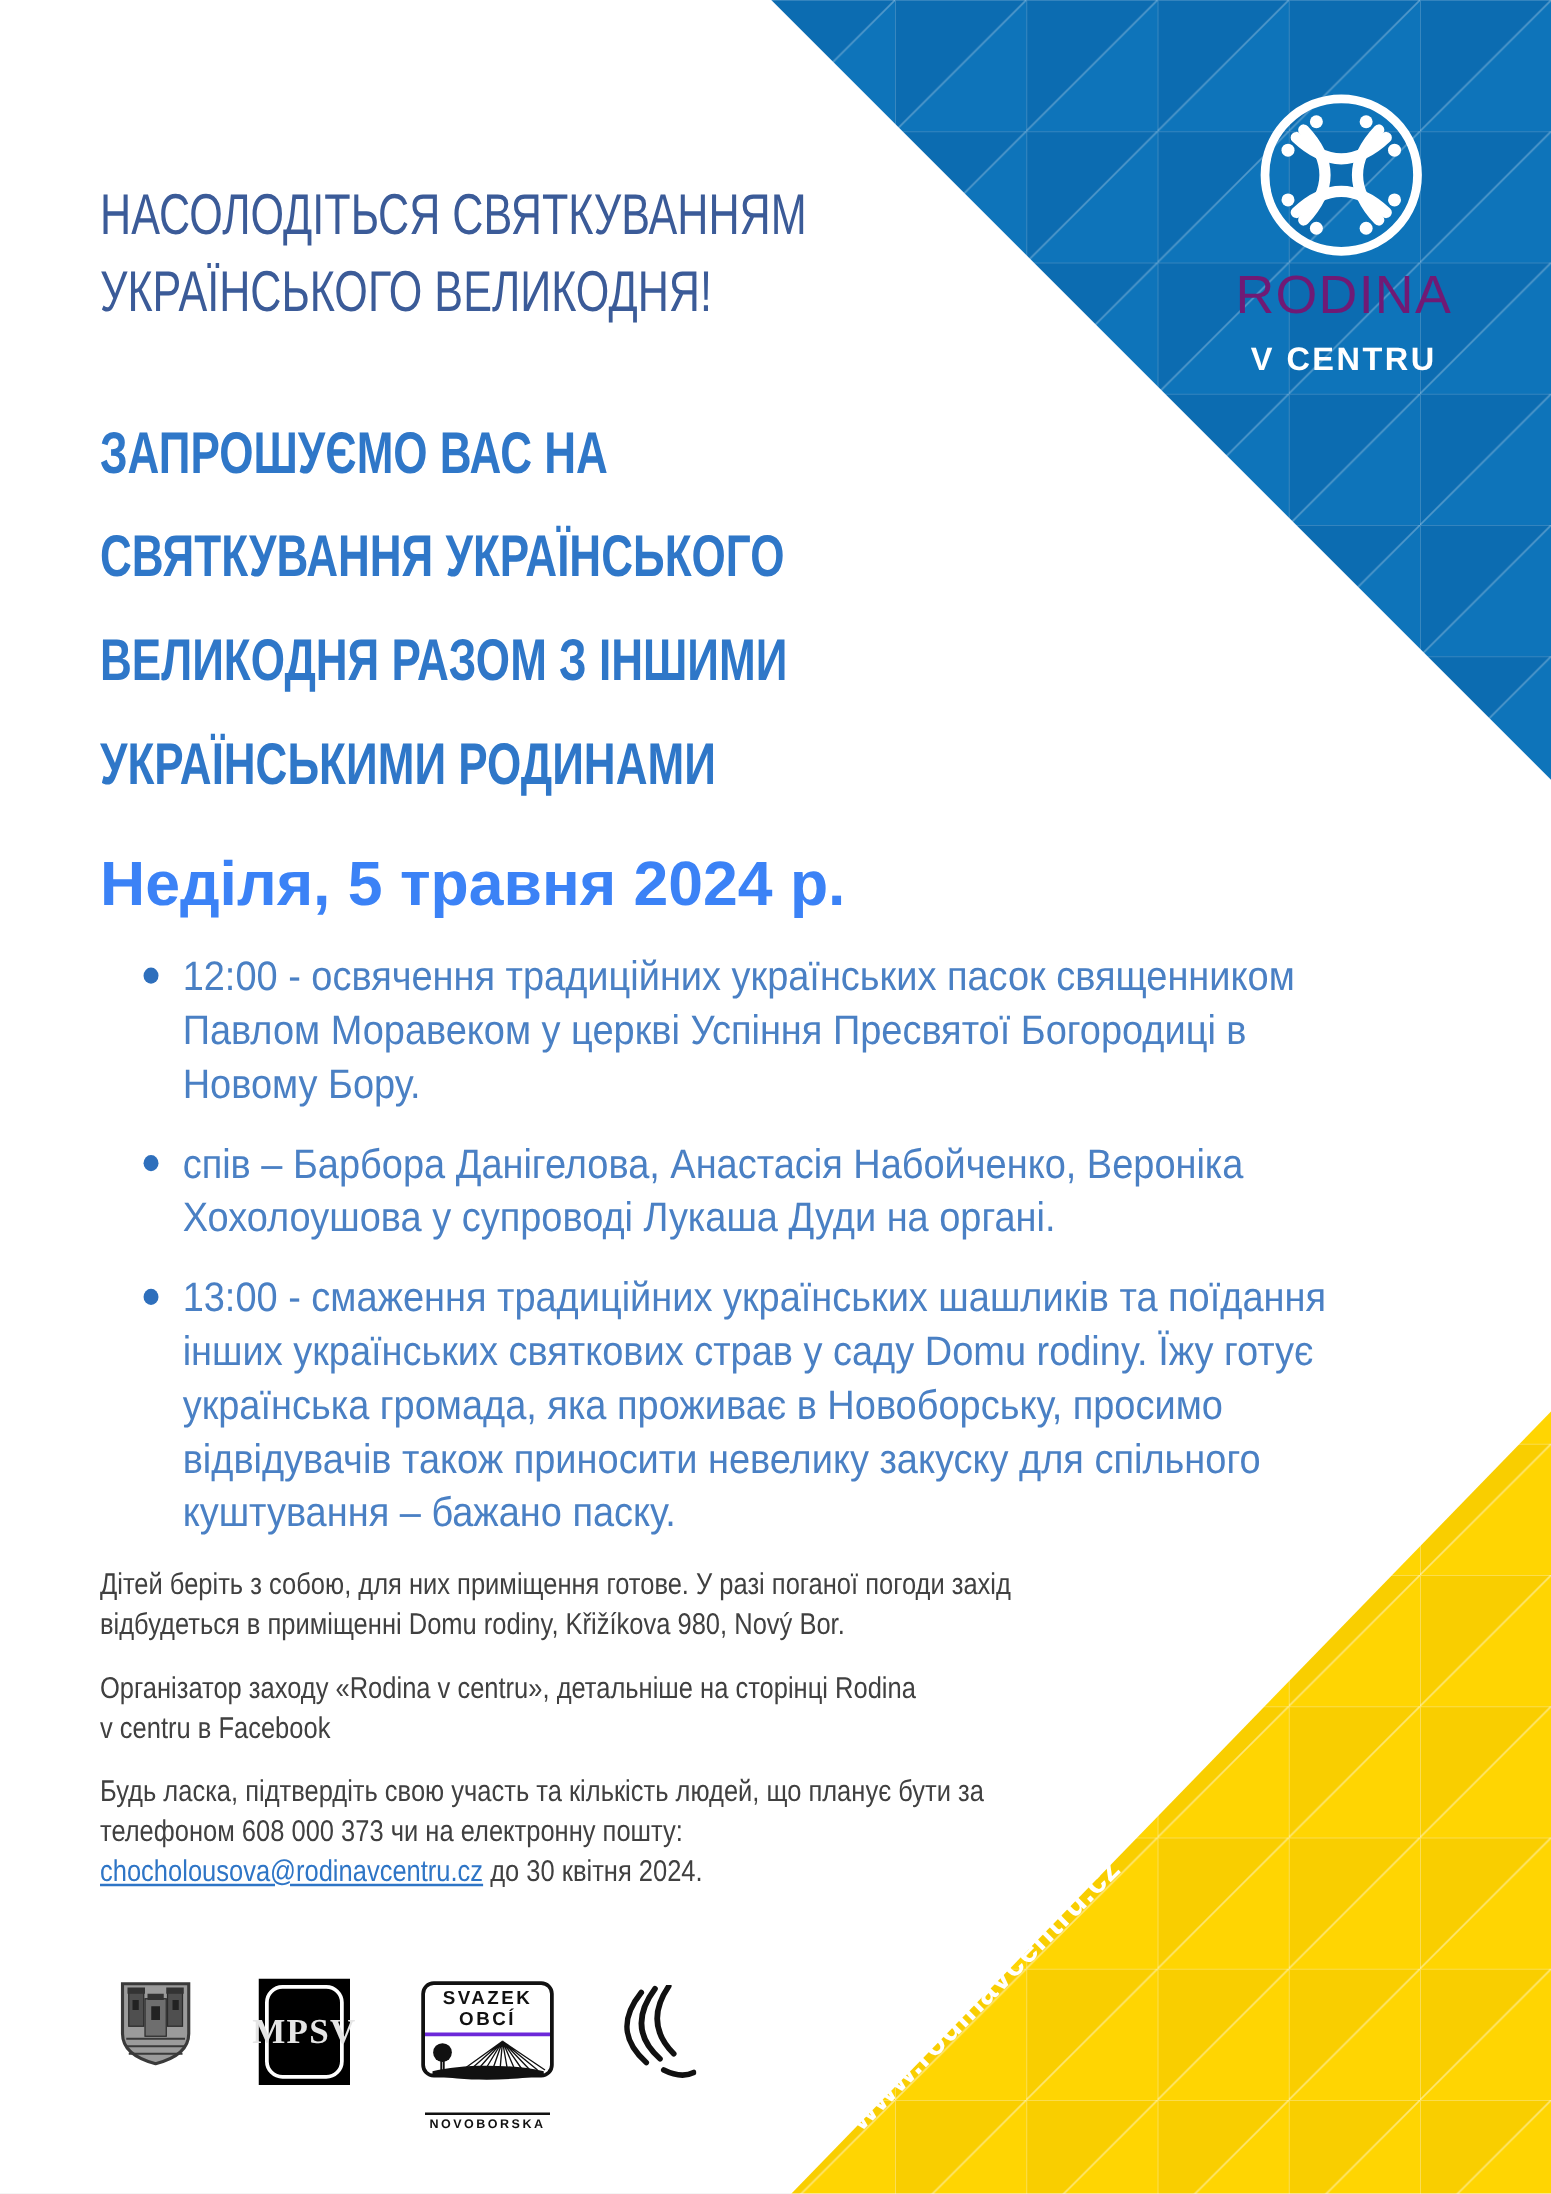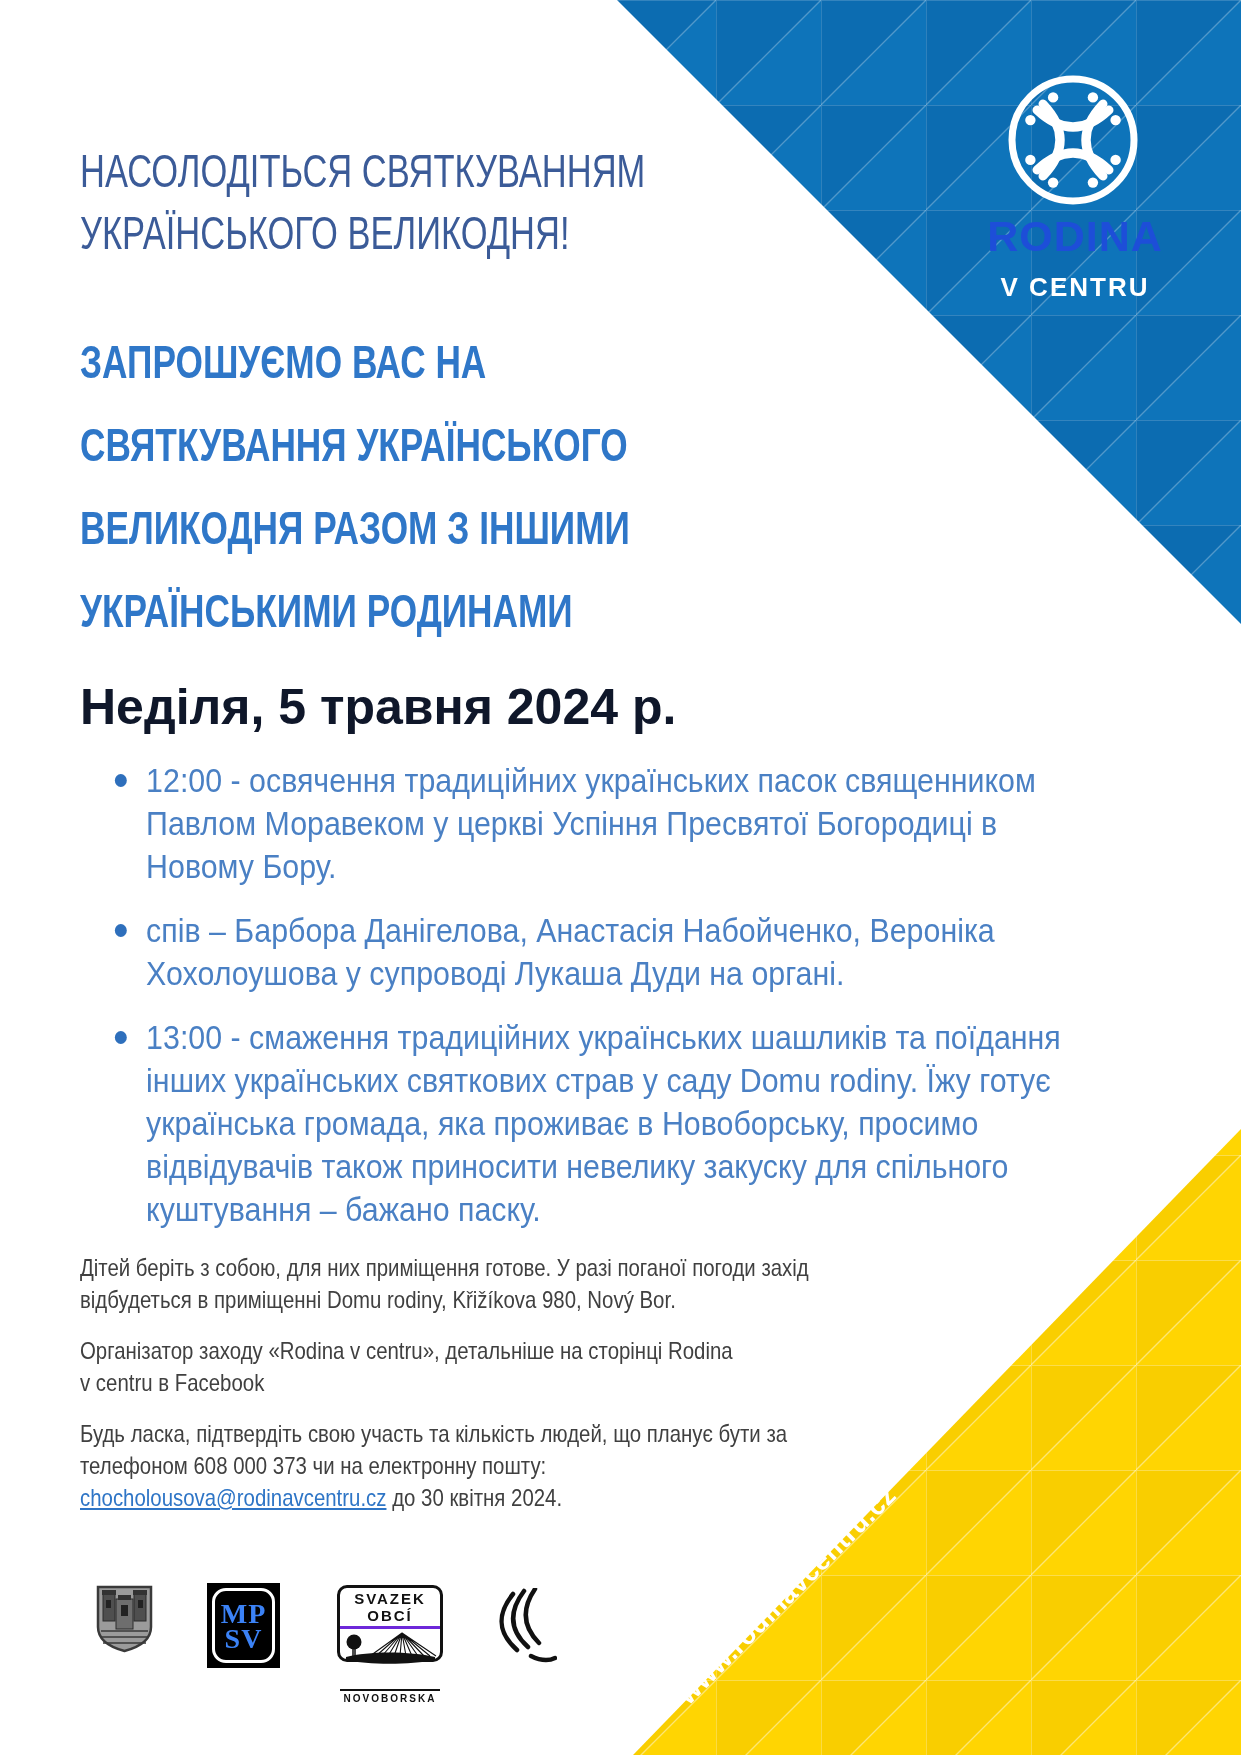--- a/index.html
+++ b/index.html
@@ -7,21 +7,21 @@
     position:relative; width:1241px; height:1755px; margin:0 auto;
     background:#ffffff; overflow:hidden;
     font-family:"Liberation Sans", sans-serif;
   }
   .decor { position:absolute; left:0; top:0; z-index:0; }
 
   
   .emblem { position:absolute; left:1003px; top:70px; z-index:2; }
   .brand-name {
     position:absolute; left:955px; top:213px; width:240px; z-index:2;
-    text-align:center; color:#1d4ed8; font-weight:700; font-size:43px;
+    text-align:center; color:#701a75; font-weight:400; font-size:43px;
     letter-spacing:1px; line-height:46px;
   }
   .brand-sub {
     position:absolute; left:955px; top:272px; width:240px; z-index:2;
     text-align:center; color:#ffffff; font-weight:700; font-size:26px;
     letter-spacing:2px;
   }
 
   
   .h1 {
@@ -29,21 +29,21 @@
     font-size:46px; font-weight:400; color:#3B5B98; line-height:62px;
     transform:scaleX(.75); transform-origin:0 0; white-space:nowrap;
   }
   .h2 {
     position:absolute; left:80px; top:320px; z-index:1;
     font-size:47px; font-weight:700; color:#2F77C8; line-height:83px;
     transform:scaleX(.75); transform-origin:0 0; white-space:nowrap;
   }
   .date-line {
     position:absolute; left:80px; top:677px; z-index:1;
-    font-size:50px; font-weight:700; color:#0f172a; line-height:60px;
+    font-size:50px; font-weight:700; color:#3b82f6; line-height:60px;
     white-space:nowrap;
   }
 
   
   .bullets {
     position:absolute; left:113px; top:759px; z-index:1;
     margin:0; padding:0; list-style:none;
     font-size:33px; line-height:43px; color:#4A80C4;
     transform:scaleX(.92); transform-origin:0 0;
   }
@@ -71,22 +71,22 @@
     transform:rotate(-45deg); transform-origin:0 100%;
     line-height:30px; white-space:nowrap;
   }
 
   
   .logo { position:absolute; z-index:1; }
   .crest { left:96px; top:1585px; }
   .mpsv  { left:207px; top:1583px; width:73px; height:85px; background:#000; position:absolute; }
   .mpsv-inner {
     position:absolute; inset:5px; border:3px solid #fff; border-radius:14px;
-    display:flex; flex-direction:column; align-items:center; justify-content:center;
-    color:#3b82f6; font-family:"Liberation Serif", serif; font-weight:700;
+    display:flex; align-items:center; justify-content:center;
+    color:#e5e5e5; font-family:"Liberation Serif", serif; font-weight:700;
     font-size:28px; line-height:25px; letter-spacing:1px;
   }
   .svazek {
     left:337px; top:1585px; width:106px; height:77px; position:absolute;
     border:3px solid #111; border-radius:10px; background:#fff; box-sizing:border-box;
   }
   .sv-top {
     font-size:15px; font-weight:700; letter-spacing:2px; text-align:center;
     color:#111; padding:2px 0 2px; border-bottom:3px solid #6d28d9;
   }

